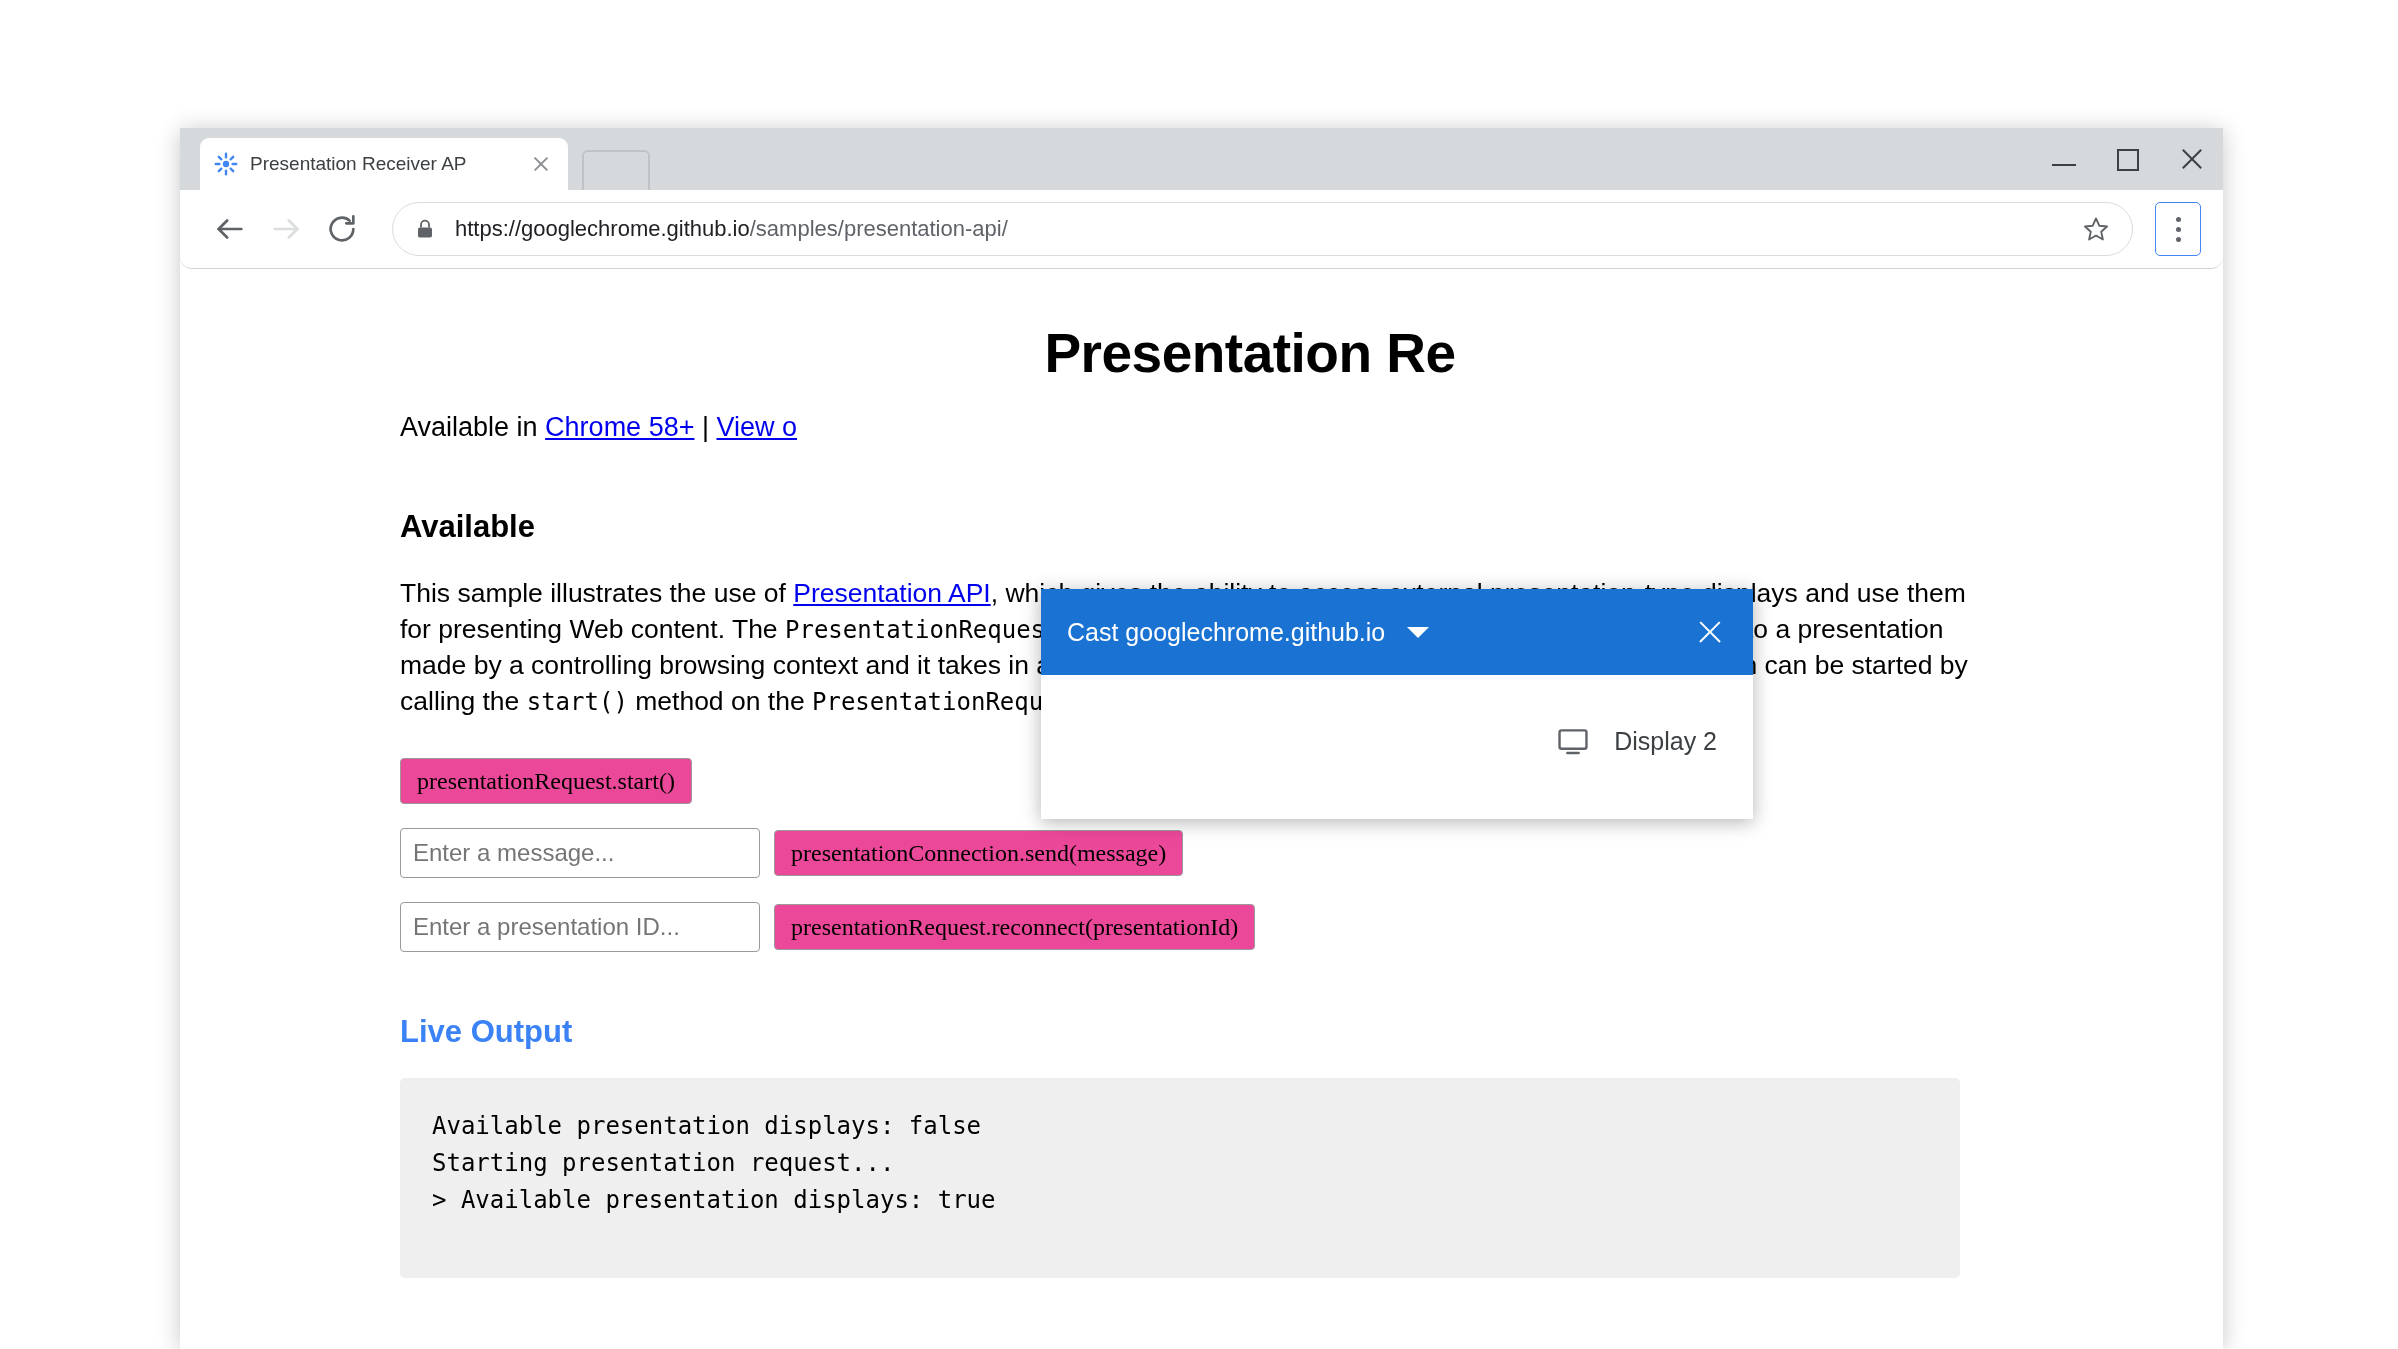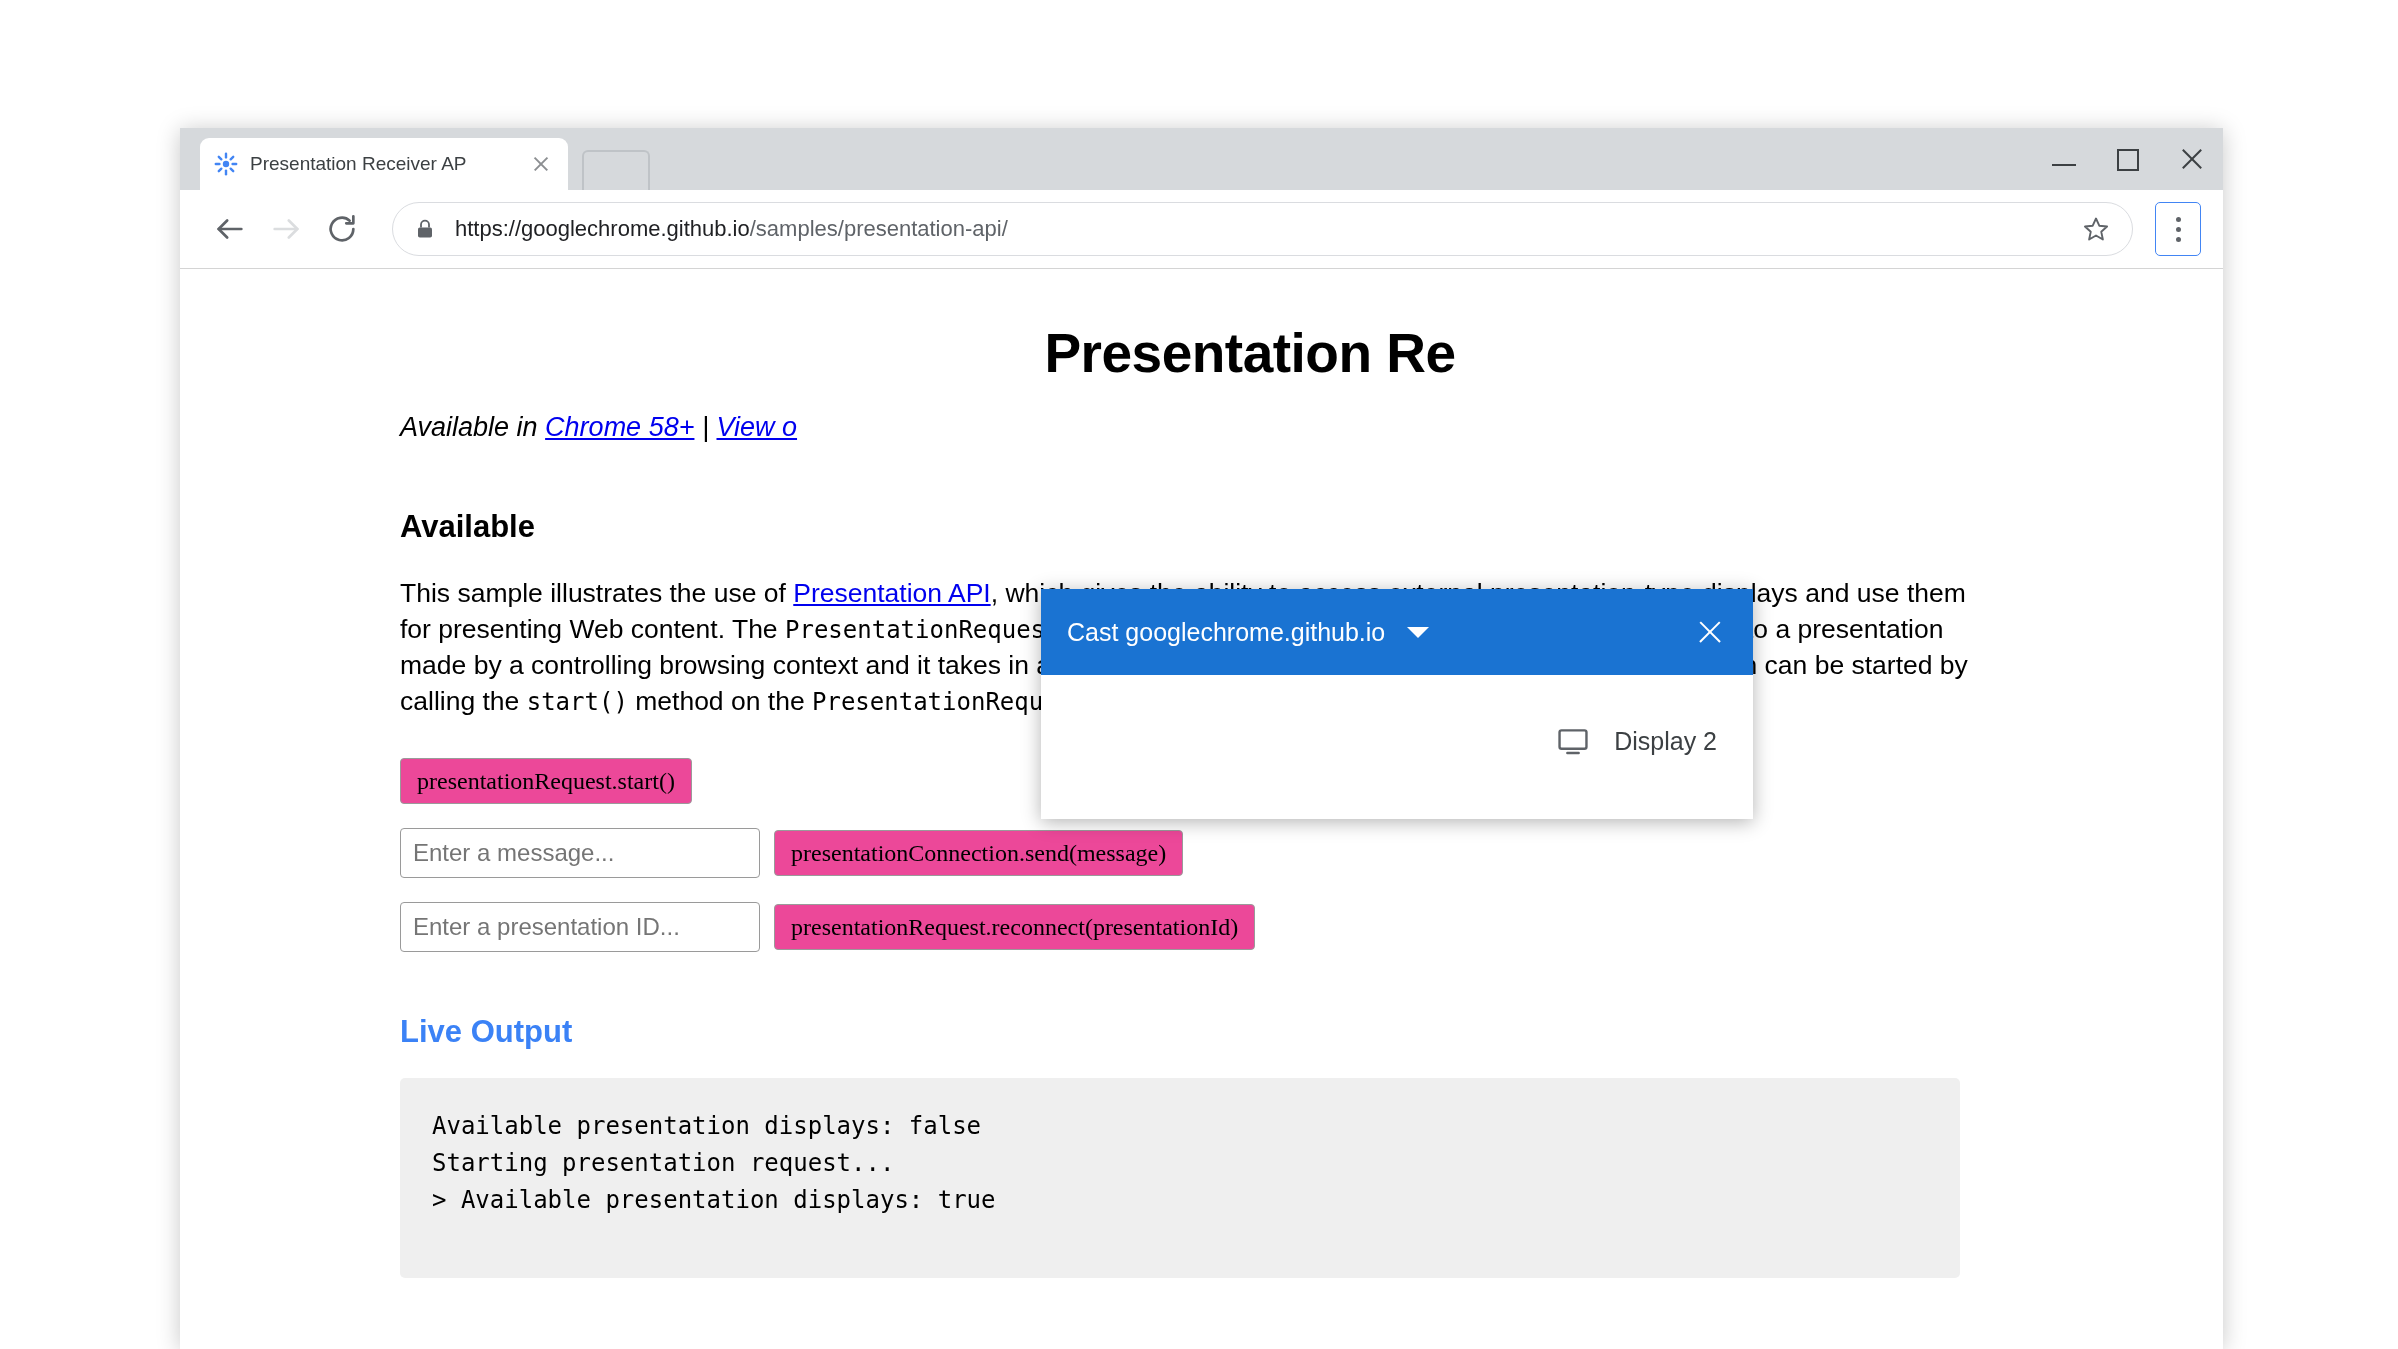--- a/index.html
+++ b/index.html
@@ -134,20 +134,21 @@
   
   .toolbar {
     position: relative;
     height: 79px;
     background: #ffffff;
     display: flex;
     align-items: center;
     padding: 0 22px;
     box-sizing: border-box;
     border-bottom: 1px solid #d4d4d4;
+    border-radius: 12px;
   }
 
   .nav-btn {
     width: 56px; height: 56px;
     display: flex; align-items: center; justify-content: center;
     border-radius: 50%;
     flex: 0 0 56px;
   }
   .nav-btn svg { display: block; }
   .nav-btn.disabled { opacity: .35; }
@@ -212,21 +213,20 @@
     color: #000000;
     font-weight: bold;
     letter-spacing: -0.5px;
     text-align: center;
   }
 
   .avail-line {
     font-size: 27px;
     color: #000000;
     margin: 0 0 66px 0;
-    font-style: italic;
   }
   a.link {
     color: #0000ee;
     text-decoration: underline;
   }
 
   h2.section-title {
     font-size: 31px;
     margin: 0 0 30px 0;
     color: #000000;

